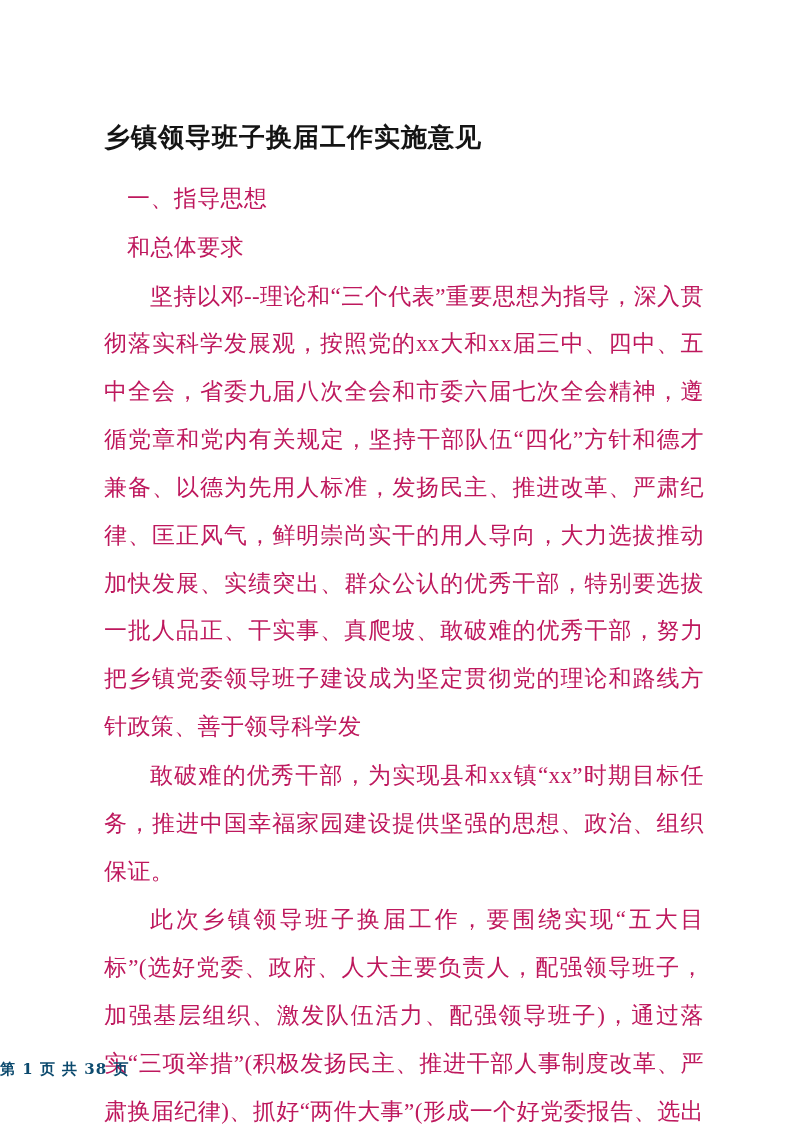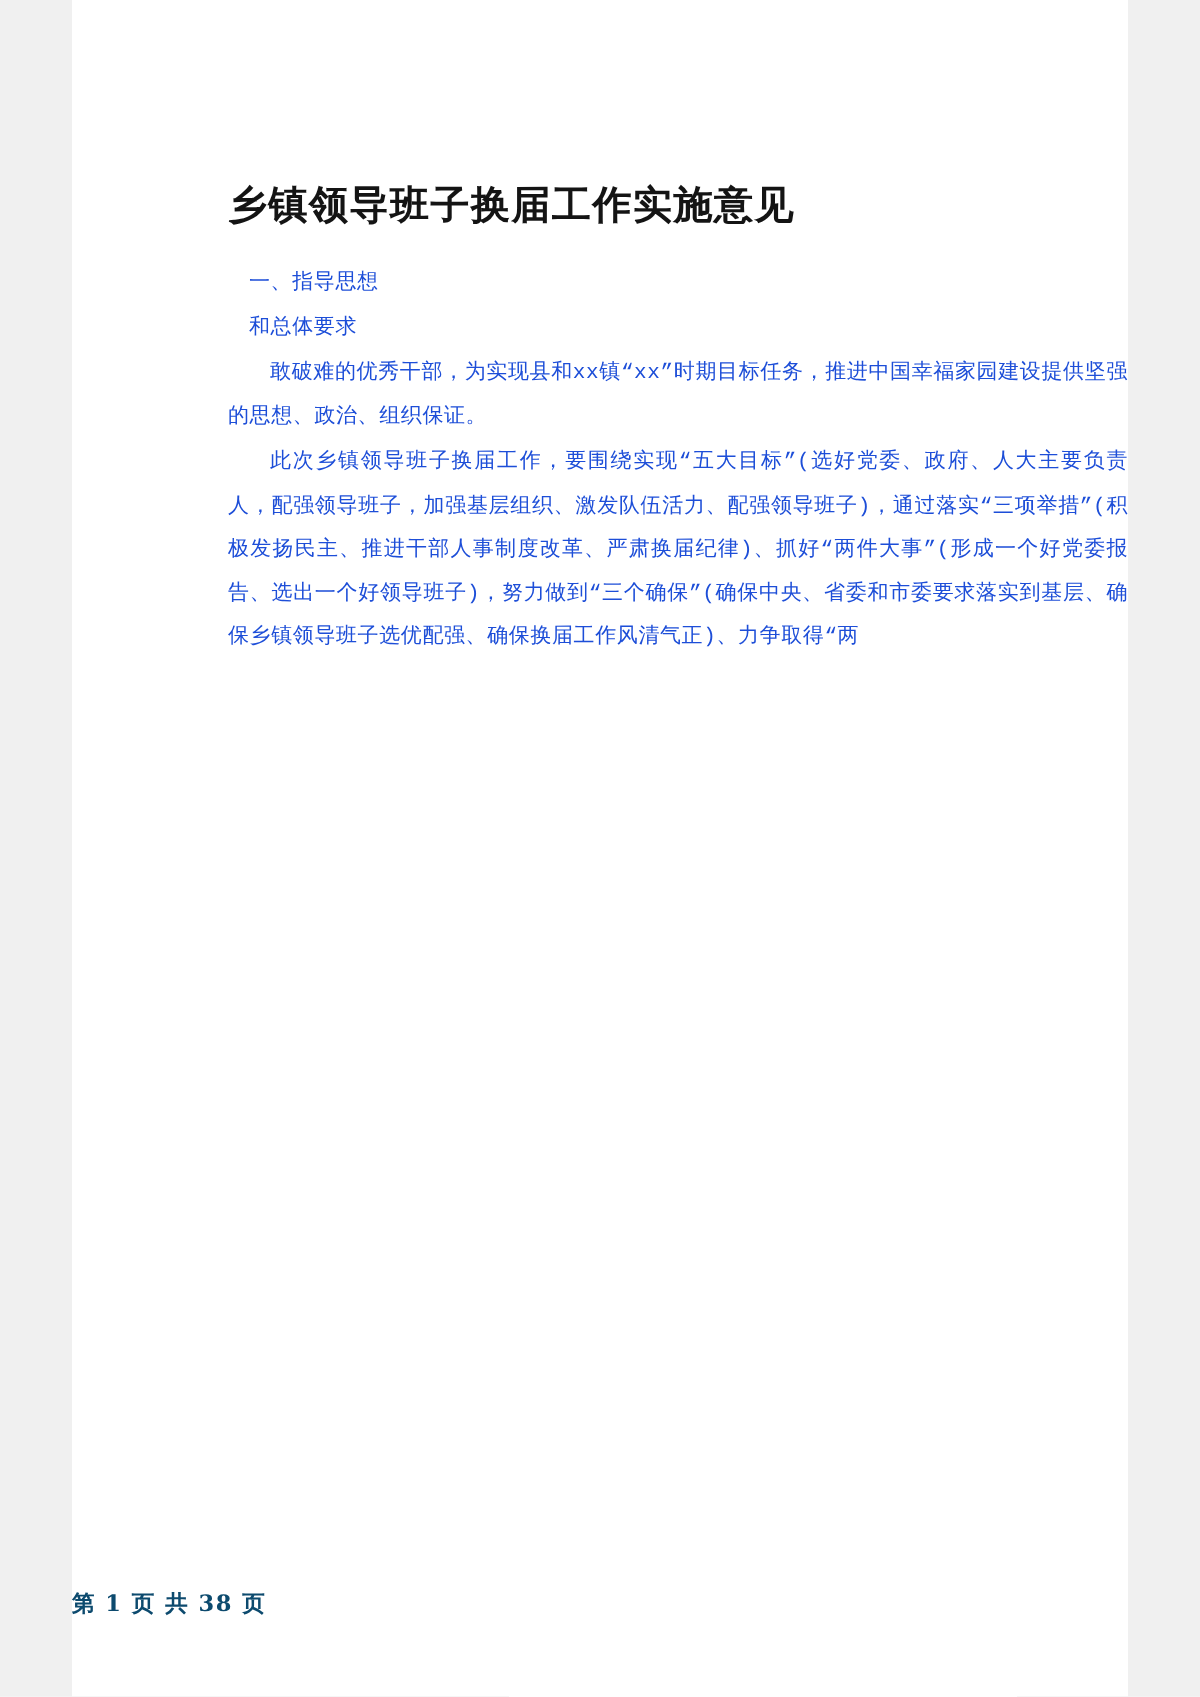--- a/index.html
+++ b/index.html
@@ -2,21 +2,21 @@
 <html><head>
 <meta charset="utf-8">
 <style>
   html, body {
     margin: 0;
     padding: 0;
     background: #f0f0f0;
   }
   .page {
     position: relative;
-    width: 704px;
+    width: 800px;
     height: 1131px;
     background: #ffffff;
     margin: 0 auto;
     box-sizing: border-box;
     overflow: hidden;
     font-family: "DejaVu Sans", "Liberation Sans", sans-serif;
   }
   .content {
     position: absolute;
     left: 104px;
@@ -26,23 +26,23 @@
   .doc-title {
     font-family: "DejaVu Serif", "Liberation Serif", serif;
     font-size: 26px;
     font-weight: bold;
     letter-spacing: 1px;
     color: #141414;
     margin: 0 0 18px 0;
     line-height: 1.5;
   }
   .para {
-    font-family: Liberation Mono, monospace;
-    font-size: 14px;
-    color: #1d4ed8;
+    font-family: Liberation Serif, serif;
+    font-size: 23px;
+    color: #be185d;
     line-height: 2.08;
     margin: 0 0 1px 0;
     text-align: justify;
     text-justify: inter-ideograph;
     text-indent: 2em;
     letter-spacing: 0.4px;
   }
   .para.heading-line {
     text-indent: 1em;
   }
@@ -60,17 +60,18 @@
   }
 </style>
 </head>
 <body>
 
 <div class="page">
   <div class="content">
     <h1 class="doc-title">乡镇领导班子换届工作实施意见</h1>
     <p class="para heading-line">一、指导思想</p>
     <p class="para heading-line">和总体要求</p>
+    <p class="para">坚持以邓--理论和“三个代表”重要思想为指导，深入贯彻落实科学发展观，按照党的xx大和xx届三中、四中、五中全会，省委九届八次全会和市委六届七次全会精神，遵循党章和党内有关规定，坚持干部队伍“四化”方针和德才兼备、以德为先用人标准，发扬民主、推进改革、严肃纪律、匡正风气，鲜明崇尚实干的用人导向，大力选拔推动加快发展、实绩突出、群众公认的优秀干部，特别要选拔一批人品正、干实事、真爬坡、敢破难的优秀干部，努力把乡镇党委领导班子建设成为坚定贯彻党的理论和路线方针政策、善于领导科学发</p>
     <p class="para">敢破难的优秀干部，为实现县和xx镇“xx”时期目标任务，推进中国幸福家园建设提供坚强的思想、政治、组织保证。</p>
     <p class="para">此次乡镇领导班子换届工作，要围绕实现“五大目标”(选好党委、政府、人大主要负责人，配强领导班子，加强基层组织、激发队伍活力、配强领导班子)，通过落实“三项举措”(积极发扬民主、推进干部人事制度改革、严肃换届纪律)、抓好“两件大事”(形成一个好党委报告、选出一个好领导班子)，努力做到“三个确保”(确保中央、省委和市委要求落实到基层、确保乡镇领导班子选优配强、确保换届工作风清气正)、力争取得“两</p>
   </div>
   <div class="footer">第 1 页 共 38 页</div>
 </div>
 
 </body></html>

